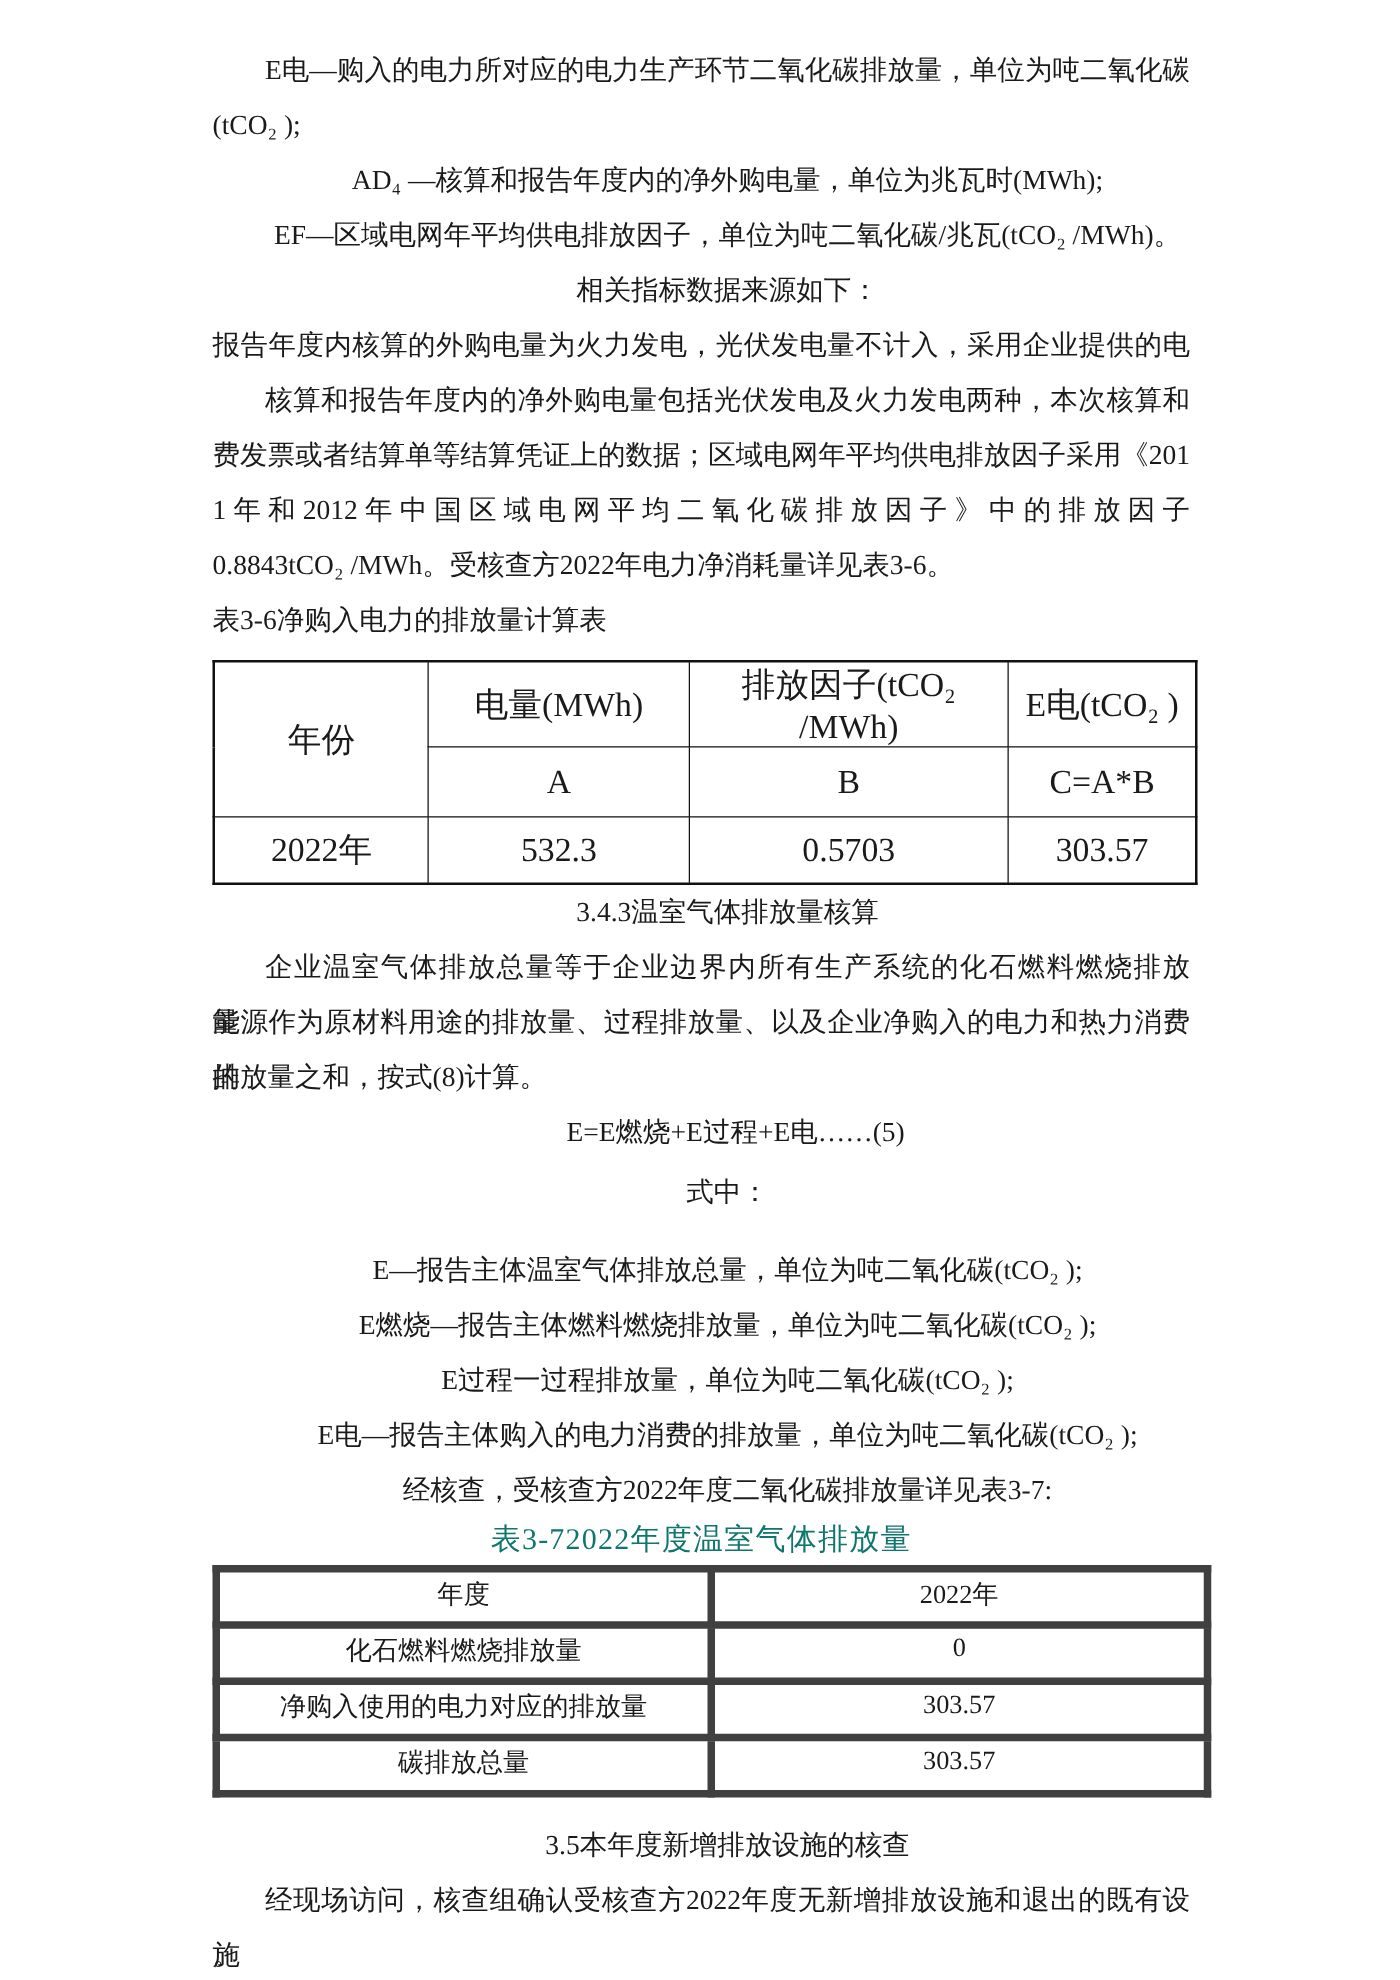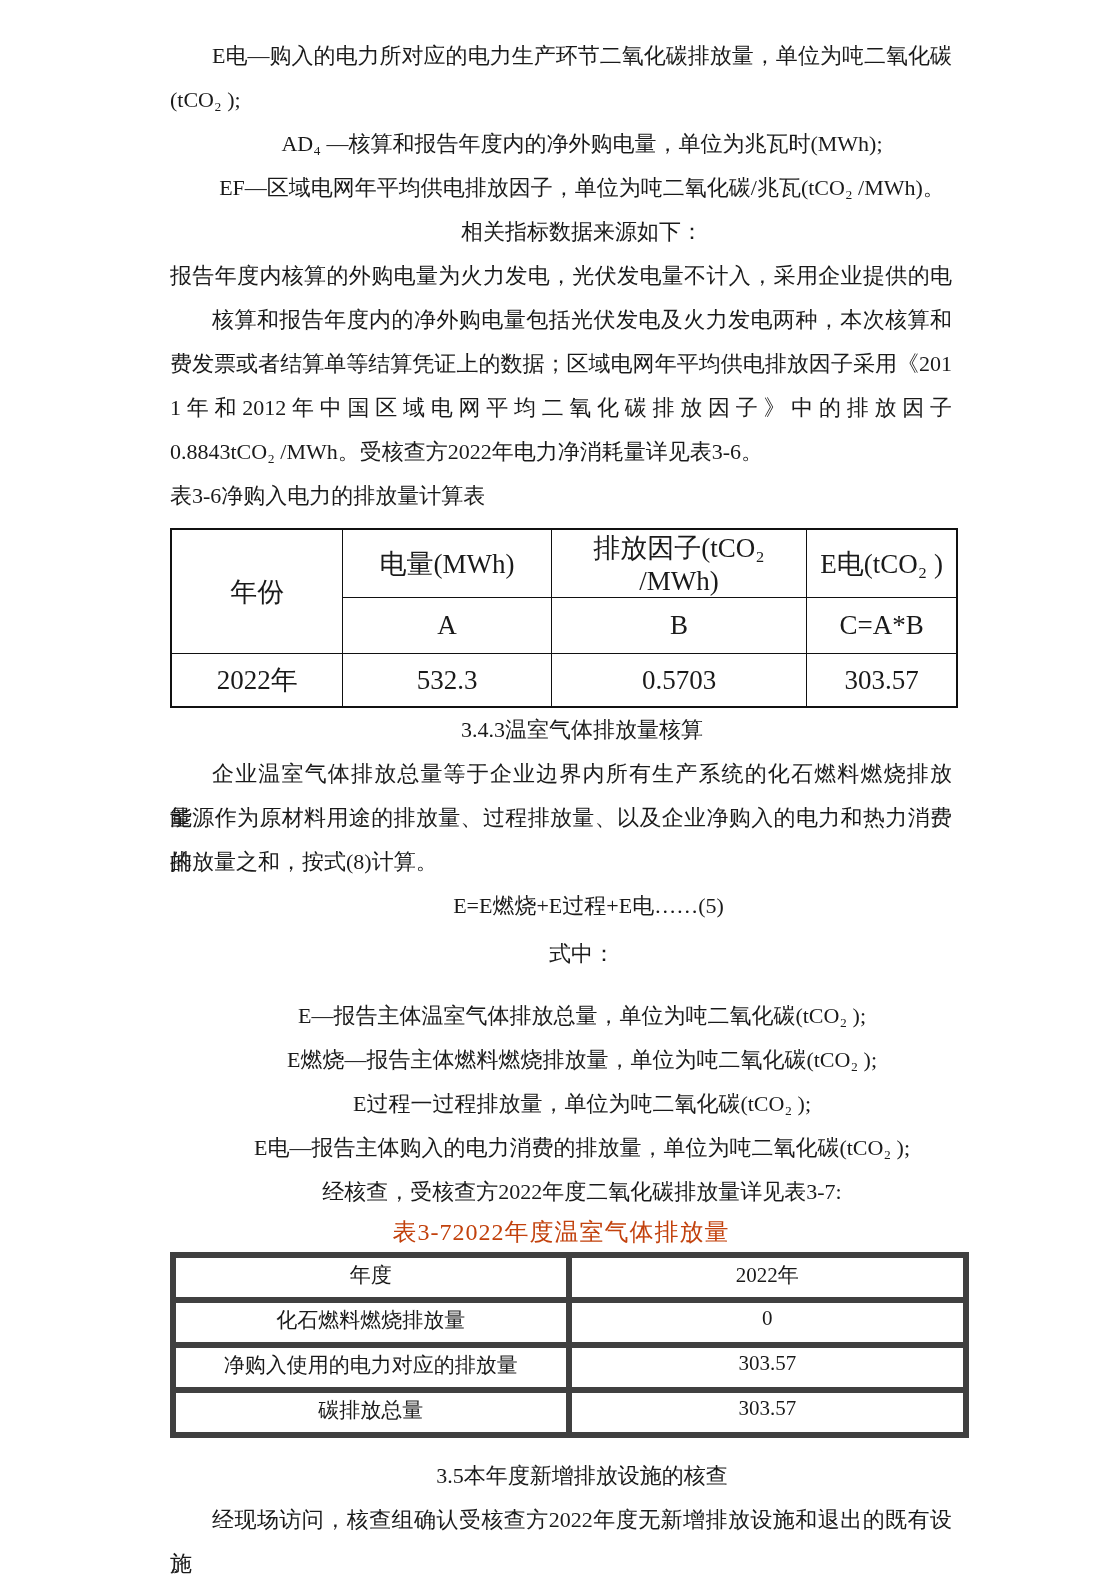--- a/index.html
+++ b/index.html
@@ -19,21 +19,21 @@
   .indent{text-indent:42px;text-align:center;}
   .jfull{white-space:normal;text-align:justify;text-align-last:justify;}
   .center{text-align:center;white-space:normal;}
   .formula{padding-left:55px;}
   .tbl-caption{
     height:44px;line-height:44px;font-size:22px;
     text-align:left;white-space:normal;
   }
   .tbl-caption-2{
     height:38px;line-height:36px;font-size:24px;
-    color:#c2410c;text-align:center;letter-spacing:1px;
+    color:#0f766e;text-align:center;letter-spacing:1px;
   }
   table{border-collapse:collapse;table-layout:fixed;}
   .t36{width:788px;margin-top:10px;}
   .t36 td{
     border:1px solid #111111;
     font-size:27px;text-align:center;vertical-align:middle;
     padding:0 4px;overflow:hidden;
   }
   .t36 .hrow1 td{height:49px;}
   .t36 .hrow2 td{height:55px;}

